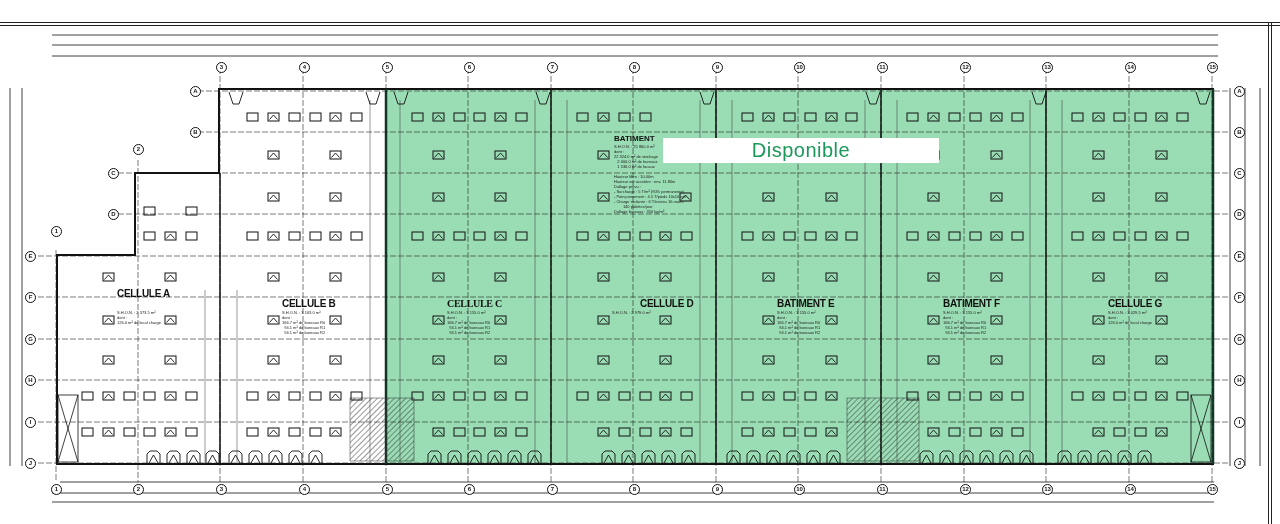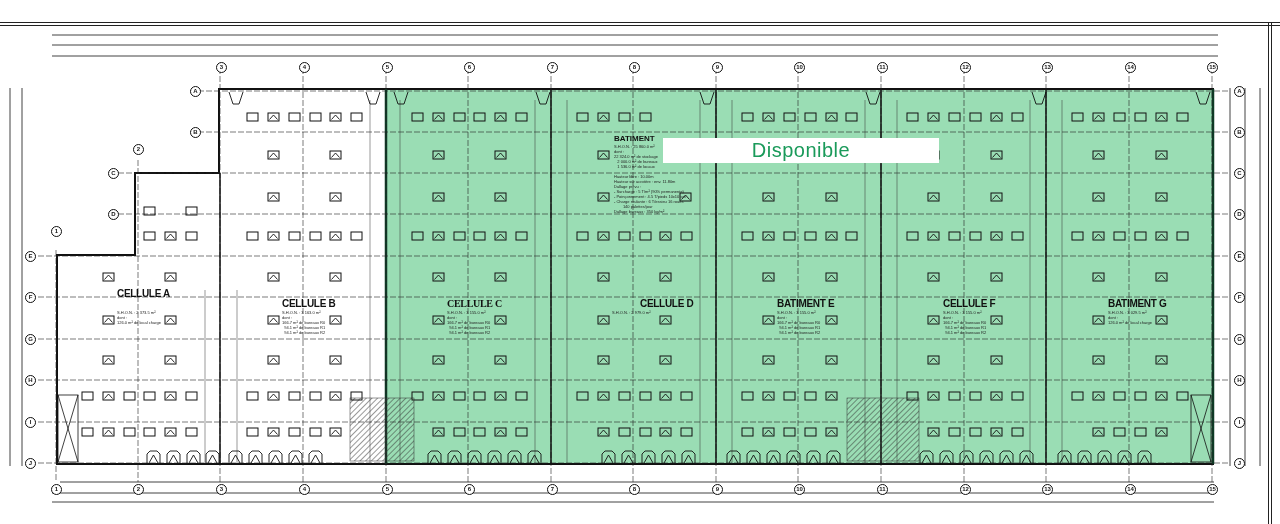--- a/index.html
+++ b/index.html
@@ -480,27 +480,27 @@
   94.1 m² de bureaux R1
   94.1 m² de bureaux R2</div>
   <div class="cell-label" style="left:612px;top:298px;margin-left:28px;">CELLULE D</div>
   <div class="cell-sub" style="left:612px;top:310px;">S.H.O.N. : 2 979.0 m²</div>
   <div class="cell-label" style="left:777px;top:298px;">BATIMENT E</div>
   <div class="cell-sub" style="left:777px;top:310px;">S.H.O.N. : 3 155.0 m²
 dont :
 166.7 m² de bureaux R0
   94.1 m² de bureaux R1
   94.1 m² de bureaux R2</div>
-  <div class="cell-label" style="left:943px;top:298px;">CELLULE F</div>
+  <div class="cell-label" style="left:943px;top:298px;">BATIMENT F</div>
   <div class="cell-sub" style="left:943px;top:310px;">S.H.O.N. : 3 155.0 m²
 dont :
 166.7 m² de bureaux R0
   94.1 m² de bureaux R1
   94.1 m² de bureaux R2</div>
-  <div class="cell-label" style="left:1108px;top:298px;">BATIMENT G</div>
+  <div class="cell-label" style="left:1108px;top:298px;">CELLULE G</div>
   <div class="cell-sub" style="left:1108px;top:310px;">S.H.O.N. : 3 029.5 m²
 dont :
 126.0 m² de local charge</div>
 
   <div class="batiment">BATIMENT</div>
   <div class="bat-sub">S.H.O.N. : 25 860.0 m²
 dont :
 22 324.0 m² de stockage
    2 000.0 m² de bureaux
    1 536.0 m² de locaux

